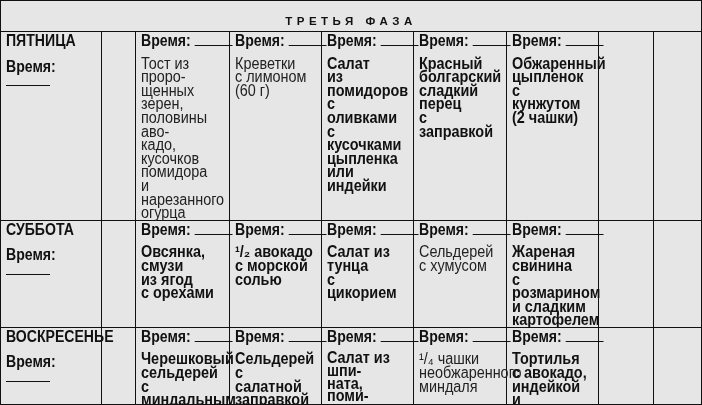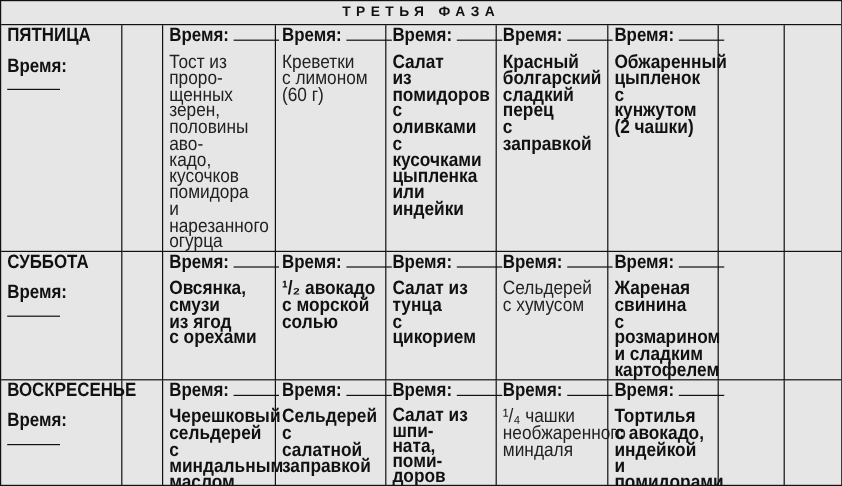--- a/index.html
+++ b/index.html
@@ -4,21 +4,21 @@
 <style>
   html, body { margin:0; padding:0; }
   body {
     width:702px; height:405px; background:#e6e6e6; overflow:hidden;
     font-family:"Liberation Sans", "DejaVu Sans", sans-serif;
     color:#111;
   }
   .sheet { position:relative; width:700px; height:403px; border:1px solid #111; background:#e6e6e6; }
   .title-row {
     height:19px; border-bottom:1px solid #111; text-align:center;
-    font-weight:bold; font-size:11.5px; letter-spacing:4.5px; line-height:19px;
+    font-weight:bold; font-size:11.5px; letter-spacing:4.5px; line-height:19px;margin-top:11px;
   }
   table { border-collapse:collapse; width:700px; table-layout:fixed; }
   td {
     border-left:1px solid #111; border-right:1px solid #111; border-bottom:1px solid #111;
     vertical-align:top; padding:2px 5px 0 5px;
     font-size:16px; line-height:13.6px;
   }
   tr:last-child td { border-bottom:none; }
   td:first-child { border-left:none; }
   td:last-child { border-right:none; }

